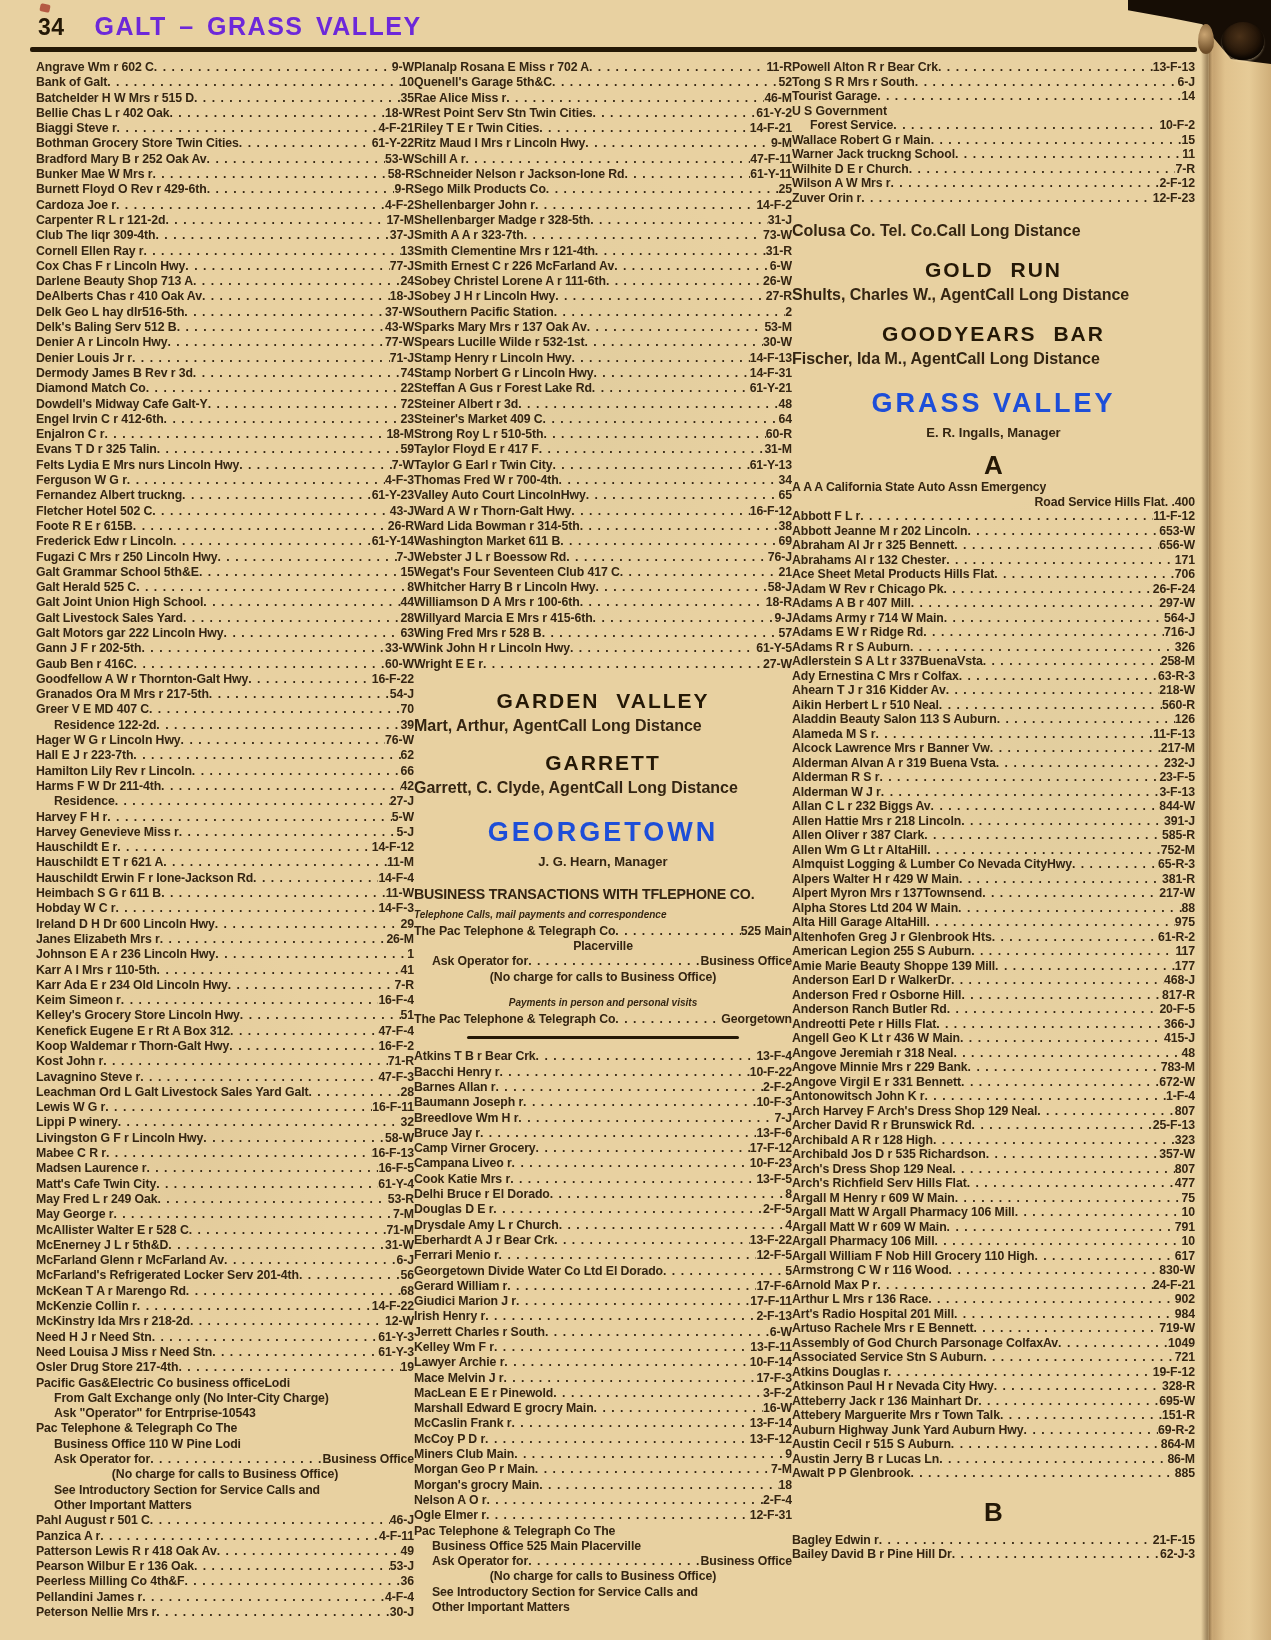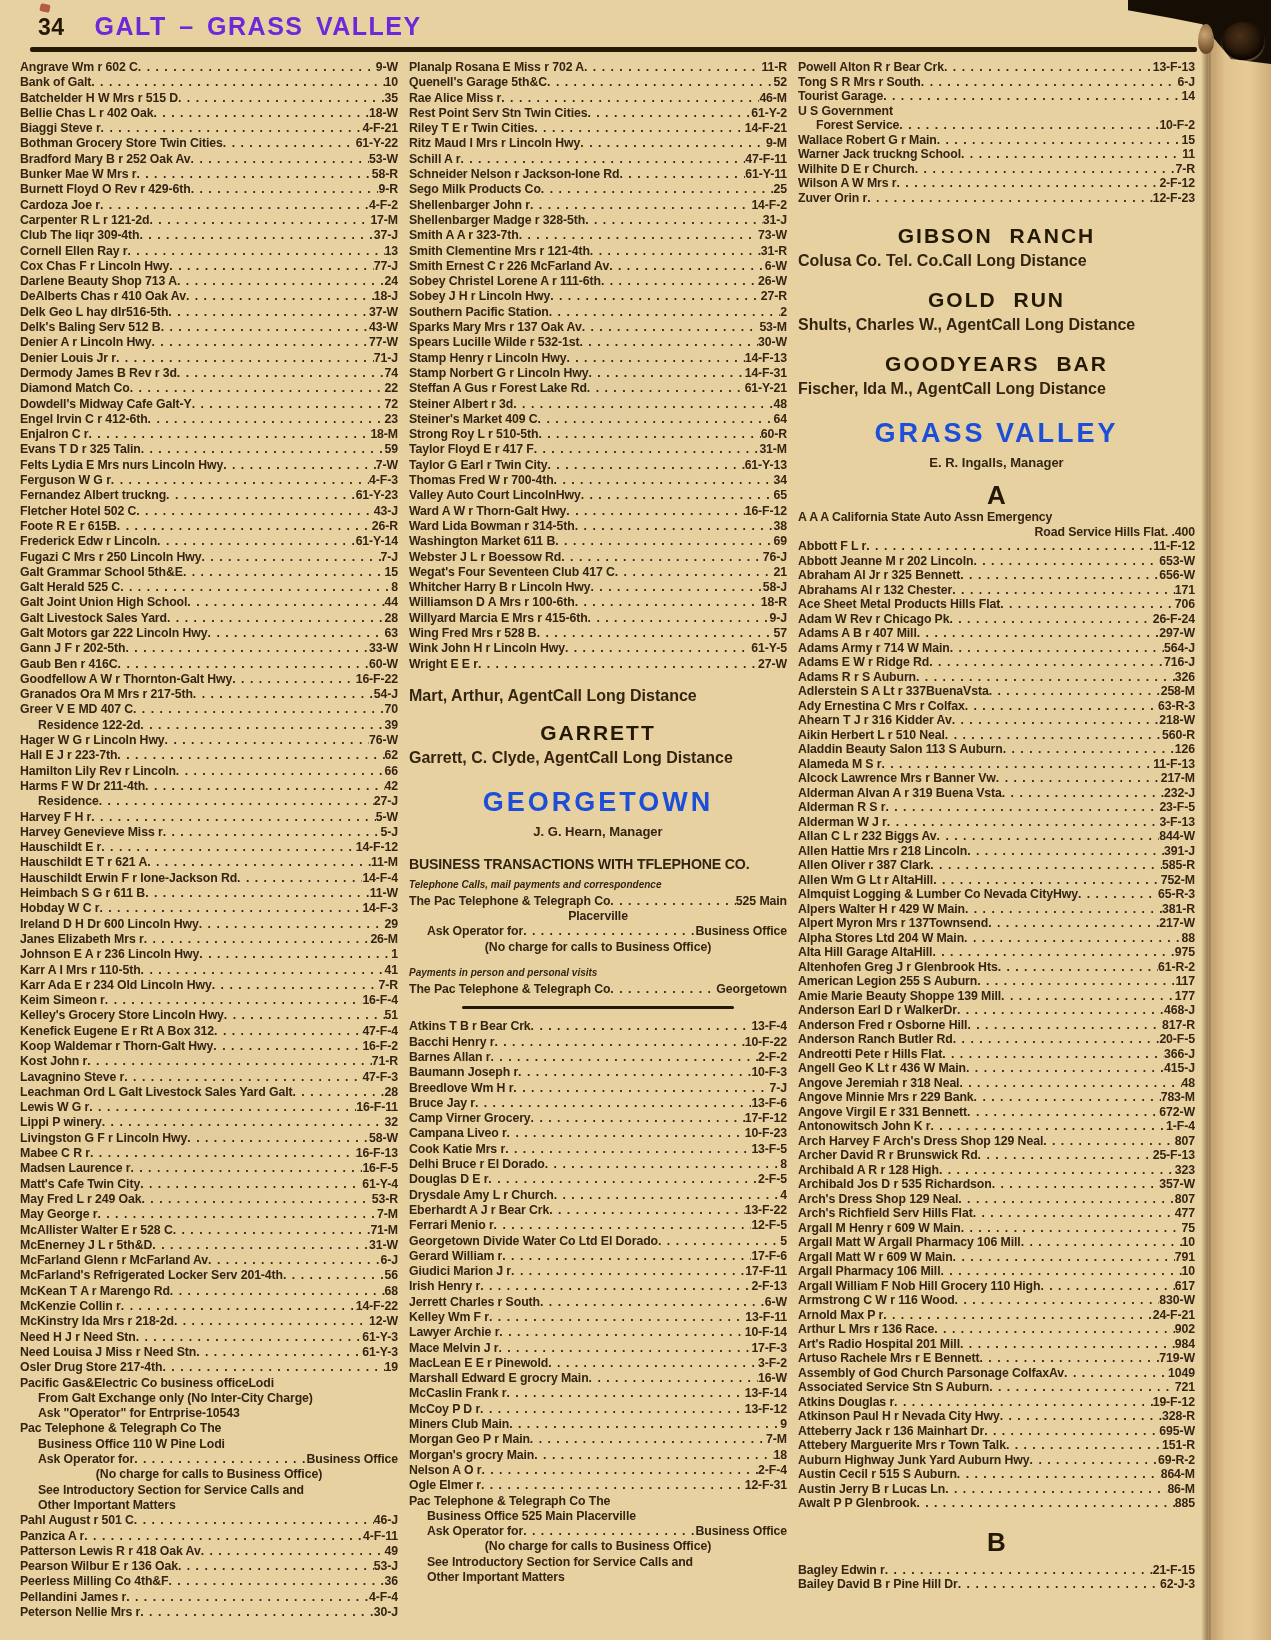--- a/index.html
+++ b/index.html
@@ -38,41 +38,41 @@
   .edge-blob{position:absolute;left:1198px;top:24px;width:16px;height:30px;border-radius:50% 50% 50% 50%/60% 60% 40% 40%;
     background:radial-gradient(circle at 40% 35%,#caa572,#6d4d28 80%)}
 
   
   .header{position:absolute;left:38px;top:12px;display:flex;align-items:baseline;white-space:nowrap}
   .pgnum{font-size:23px;font-weight:bold;letter-spacing:.5px;margin-right:30px;color:#241806}
   .pgtitle{font-size:25px;font-weight:bold;letter-spacing:1.5px;word-spacing:4px;color:#6d28d9}
   .headrule{position:absolute;left:30px;right:74px;top:47px;height:5px;background:#241806;border-radius:2px}
 
   
-  .columns{position:absolute;left:20px;top:60px;right:76px;display:flex;gap:11px}
+  .columns{position:absolute;left:36px;top:60px;right:76px;display:flex;}
   .col{flex:0 0 378px;min-width:0;--lh:15.3px}
   .col.c3{flex:1 1 auto;--lh:14.5px}
 
   .row{display:flex;align-items:baseline;line-height:var(--lh);font-size:12.3px;font-weight:bold;letter-spacing:-.1px;white-space:nowrap;overflow:hidden}
   .row .nm{flex:0 0 auto}
   .row .dots{flex:1 1 auto;overflow:hidden;white-space:nowrap;min-width:6px}
   .row .dots::after{content:". . . . . . . . . . . . . . . . . . . . . . . . . . . . . . . . . . . . . . . . . . . . . . . . . . . . . . . . . . . . . . . . . . . . . . . . . . . . . . ";letter-spacing:1px}
   .row .num{flex:0 0 auto}
   .row.i1 .nm{padding-left:18px}
   .row.center{justify-content:center}
   .row.right{justify-content:flex-end}
   .row.plain .nm{overflow:hidden;text-overflow:clip}
 
   .h2{font-size:21px;font-weight:bold;text-align:center;letter-spacing:2px;word-spacing:9px;line-height:30px;color:#241806}
   .h1{font-size:27px;font-weight:bold;text-align:center;letter-spacing:3px;line-height:40px;color:#1d4ed8}
   .mgr{font-size:13px;font-weight:bold;text-align:center;line-height:19px}
   .ag{display:flex;font-size:16px;font-weight:bold;line-height:20px;white-space:nowrap}
   .bh{font-size:14.2px;font-weight:bold;line-height:22px;letter-spacing:-.2px;white-space:nowrap}
   .bi{font-size:10px;font-weight:bold;font-style:italic;line-height:19px;white-space:nowrap}
-  .bi.center{text-align:left}
+  .bi.center{text-align:center}
   .hrule{height:3px;background:#241806;width:72%;margin:3px auto 2px auto;border-radius:2px}
   .letter{font-size:26px;font-weight:bold;text-align:center;line-height:30px;color:#241806}
   .spacer{width:100%}
 </style>
 </head>
 <body>
 
 <div class="paper"></div>
 <div class="stain s1"></div>
 <div class="stain s2"></div>
@@ -777,20 +777,21 @@
         <span class="nm">Wink John H r Lincoln Hwy</span>
         <span class="dots"></span>
         <span class="num">61-Y-5</span>
       </div>
       <div class="row">
         <span class="nm">Wright E E r</span>
         <span class="dots"></span>
         <span class="num">27-W</span>
       </div>
       <div class="spacer" style="height: 14px;"></div>
+      <div class="h2">GARDEN VALLEY</div>
       <div class="ag">
         <span class="agl">Mart, Arthur, Agent</span>
         <span class="agr">Call Long Distance</span>
       </div>
       <div class="spacer" style="height: 12px;"></div>
       <div class="h2">GARRETT</div>
       <div class="ag">
         <span class="agl">Garrett, C. Clyde, Agent</span>
         <span class="agr">Call Long Distance</span>
       </div>
@@ -1045,21 +1046,20 @@
         <span class="nm">Wilson A W Mrs r</span>
         <span class="dots"></span>
         <span class="num">2-F-12</span>
       </div>
       <div class="row">
         <span class="nm">Zuver Orin r</span>
         <span class="dots"></span>
         <span class="num">12-F-23</span>
       </div>
       <div class="spacer" style="height: 16px;"></div>
-      <div class="h2">GIBSON RANCH</div>
       <div class="ag">
         <span class="agl">Colusa Co. Tel. Co.</span>
         <span class="agr">Call Long Distance</span>
       </div>
       <div class="spacer" style="height: 14px;"></div>
       <div class="h2">GOLD RUN</div>
       <div class="ag">
         <span class="agl">Shults, Charles W., Agent</span>
         <span class="agr">Call Long Distance</span>
       </div>

